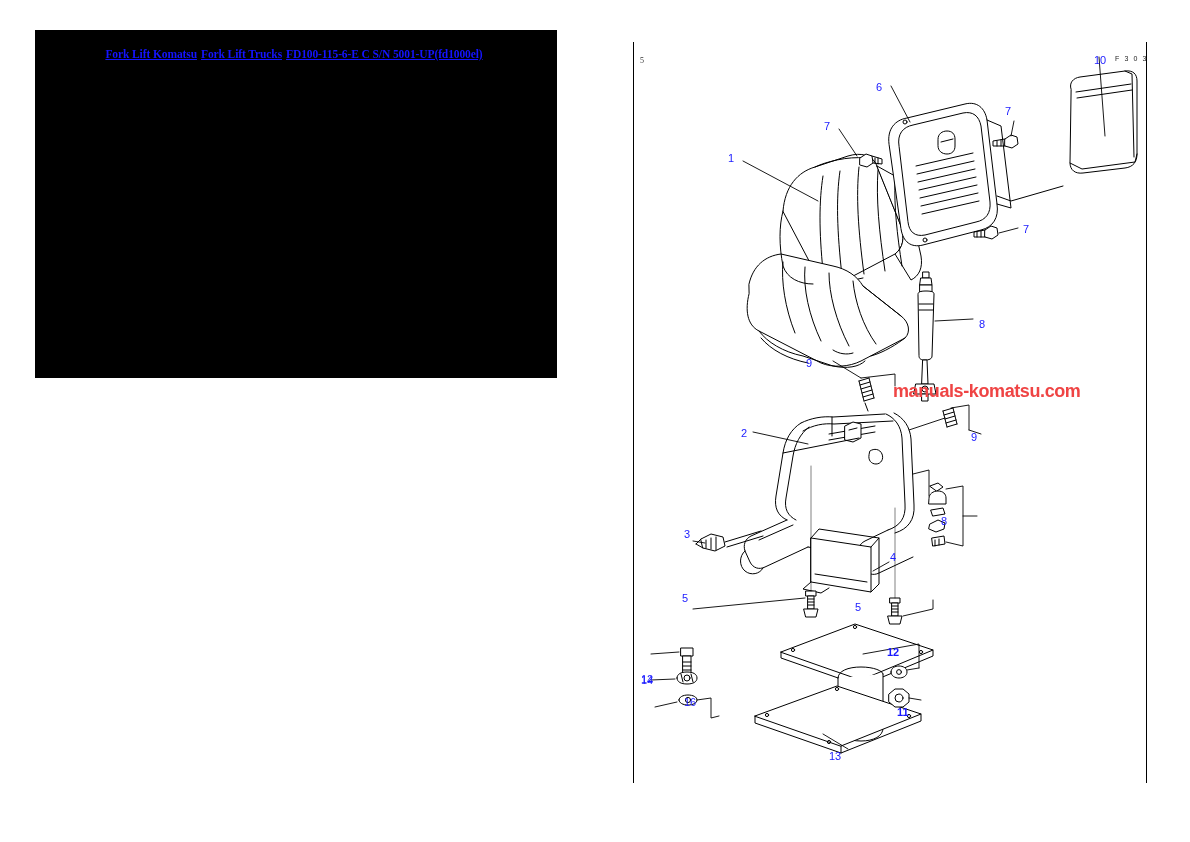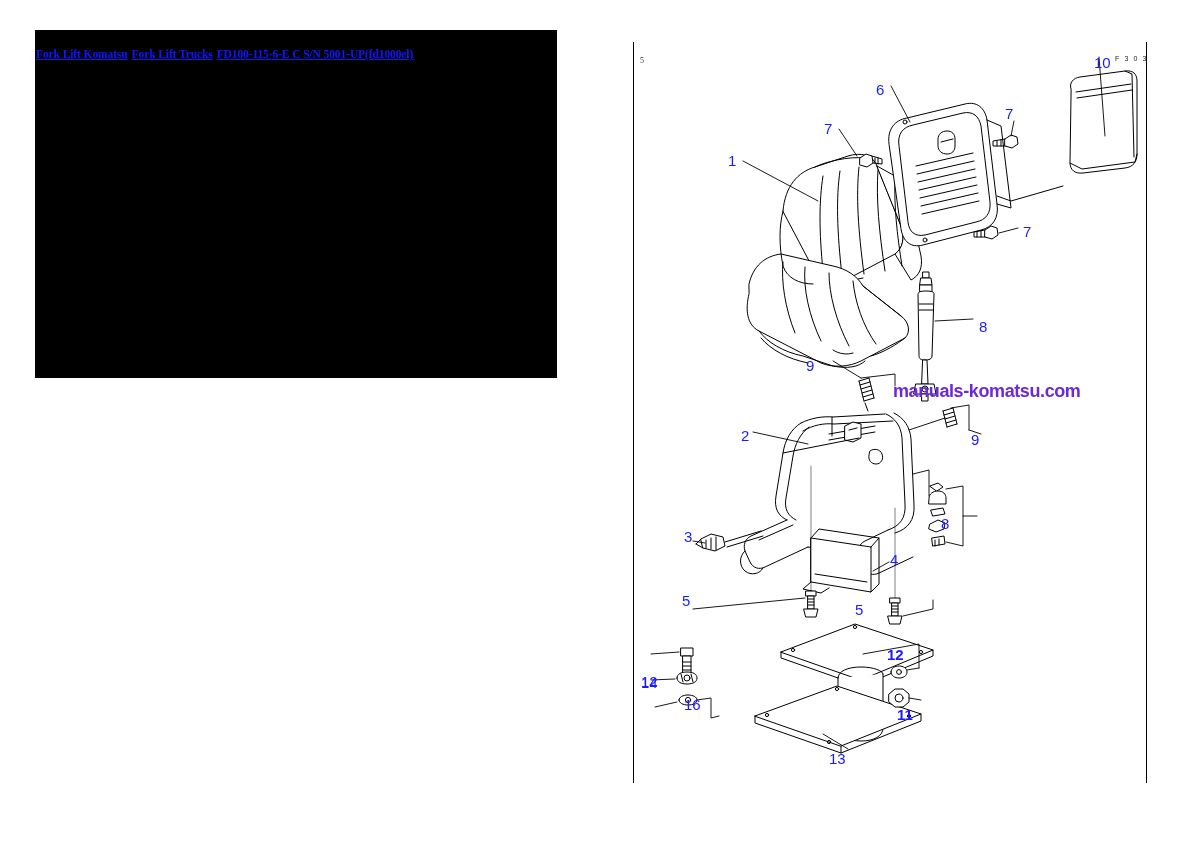--- a/index.html
+++ b/index.html
@@ -18,20 +18,21 @@
     background:#000000;
   }
   #breadcrumb{
     position:absolute;left:36px;top:47px;
     width:520px;height:16px;
     white-space:nowrap;
     font-size:11.5px;
     line-height:14px;
     font-family:"Liberation Serif", serif;
     letter-spacing:-0.1px;
+    text-align:center;
   }
   #breadcrumb a{
     color:#1414ff;
     text-decoration:underline;
     font-weight:bold;
     margin-right:4px;
   }
   
   #diagram-panel{
     position:absolute;left:633px;top:26px;
@@ -55,31 +56,31 @@
     position:absolute;left:640px;top:56px;
     font-size:8px;color:#333;font-family:"Liberation Serif",serif;
   }
   #sheet-code{
     position:absolute;left:1115px;top:55px;
     font-size:7px;color:#222;letter-spacing:1.6px;
     font-family:"Liberation Sans",sans-serif;
   }
   #watermark{
     position:absolute;left:893px;top:381px;
-    font-size:18px;font-weight:bold;color:#6d28d9;
+    font-size:18px;font-weight:bold;color:#ef4444;
     font-family:"Liberation Sans",sans-serif;
     letter-spacing:-0.4px;
     z-index:40;
   }
   
   .callout{
     position:absolute;
     color:#1a1aff;
     font-family:"Liberation Sans",sans-serif;
-    font-size:15px;
+    font-size:11px;
     font-weight:normal;
     z-index:30;
     user-select:none;
   }
   
   #art{
     position:absolute;left:633px;top:26px;
     width:514px;height:758px;
     z-index:10;
   }

